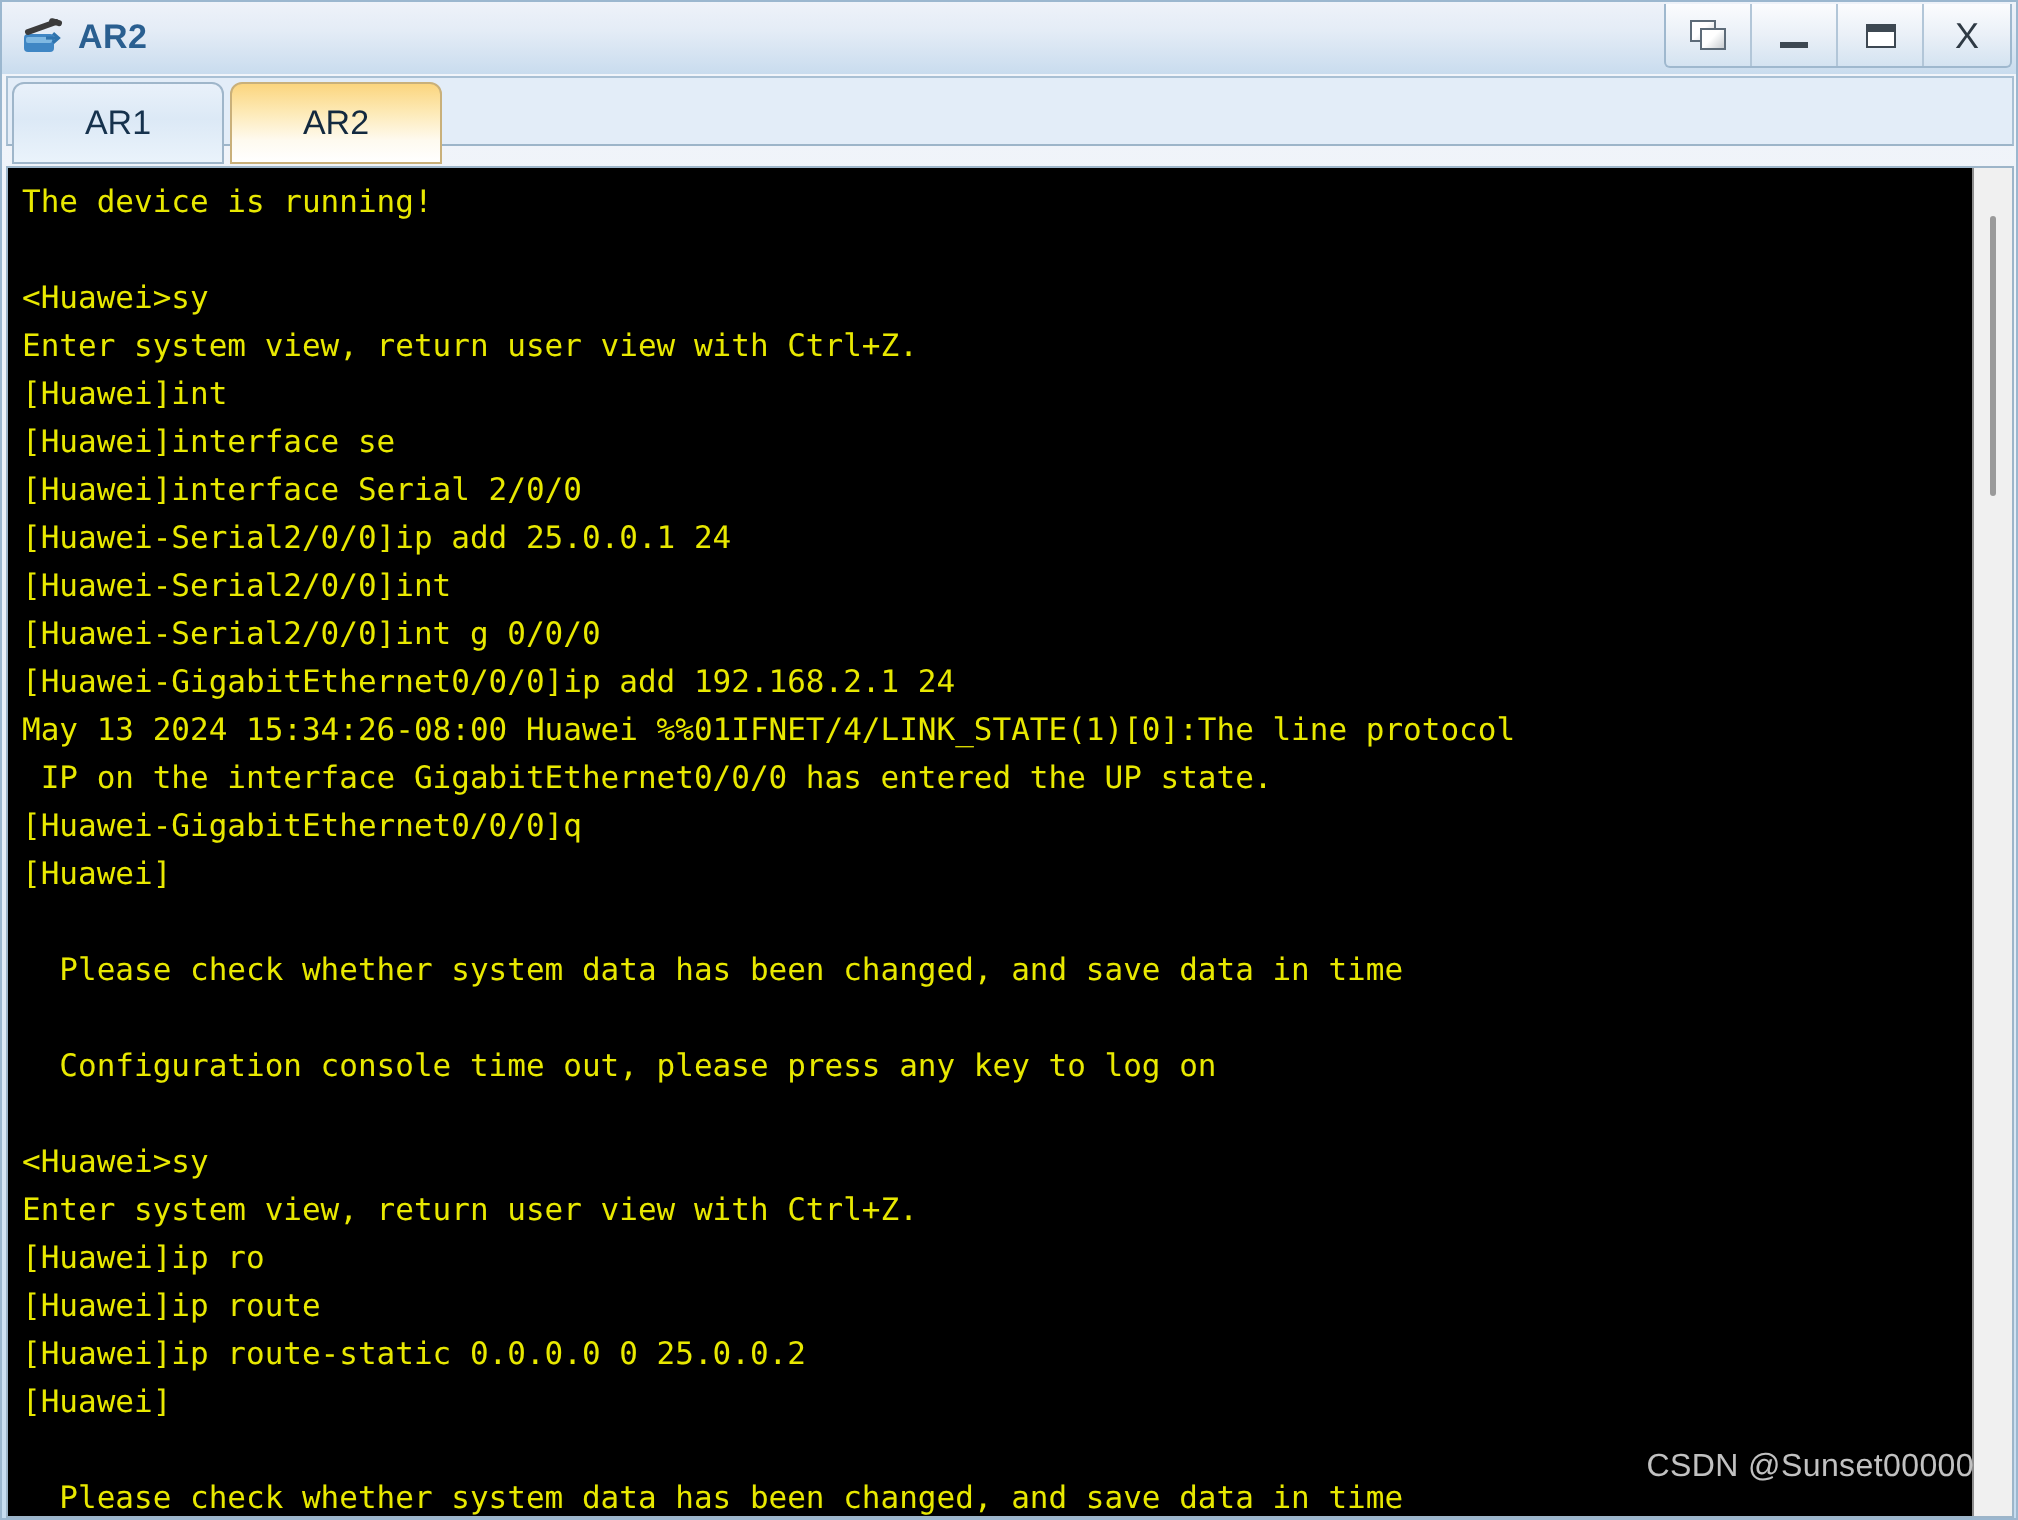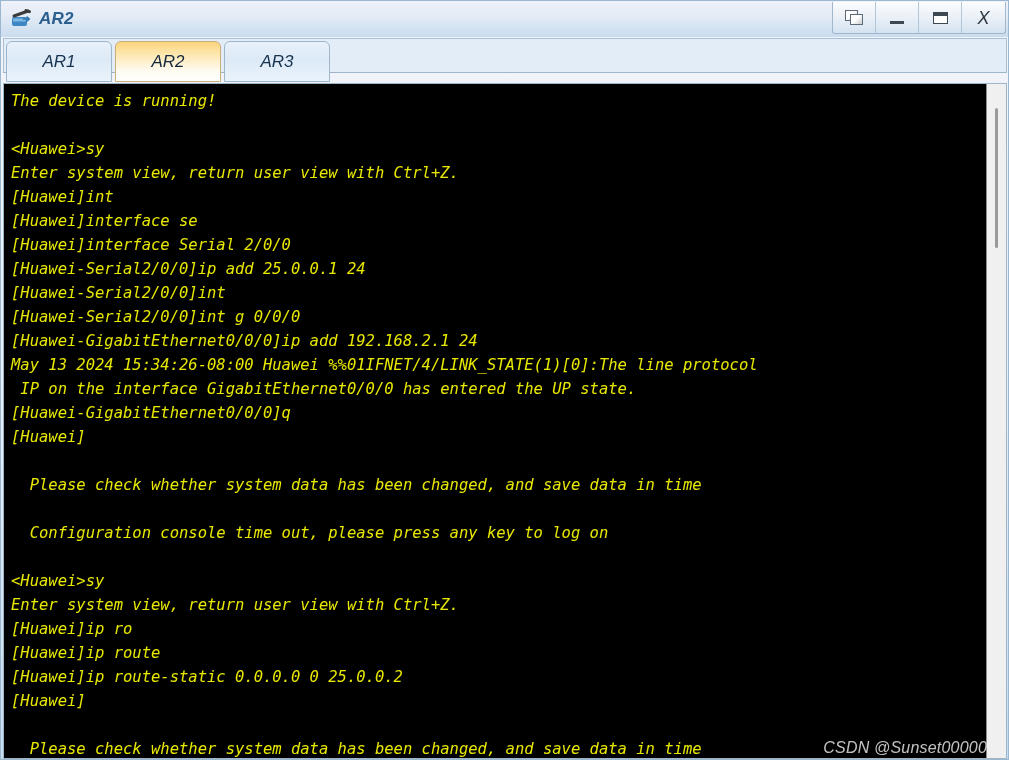--- a/index.html
+++ b/index.html
@@ -15,21 +15,20 @@
   }
 
   #app-window {
     position: relative;
     width: 1009px;
     height: 760px;
     box-sizing: border-box;
     background: linear-gradient(to bottom, #f2f5fa 0%, #e6eef7 55%, #c6dcef 100%);
     border: 1px solid #9bb7cf;
     overflow: hidden;
-    font-style: italic;
   }
 
   
   #title-bar {
     position: absolute;
     left: 0; top: 0;
     width: 1009px;
     height: 36px;
     background: linear-gradient(to bottom, #eef2f9 0%, #e4ecf6 40%, #c9dcee 100%);
     display: flex;
@@ -199,21 +198,21 @@
     width: 3px;
     height: 140px;
     background: #9a9a9a;
     border-radius: 2px;
   }
 
   
   #watermark {
     position: absolute;
     right: 21px;
-    bottom: 2px;
+    bottom: 16px;
     font-family: "Liberation Sans", sans-serif;
     font-size: 16px;
     color: rgba(235,235,235,0.82);
     letter-spacing: 0.2px;
     pointer-events: none;
     white-space: nowrap;
   }
 </style>
 </head>
 <body>
@@ -251,23 +250,20 @@
     </div>
   </div>
 
   <div id="tab-bar">
       <div class="tab">
         <span>AR1</span>
       </div>
       <div class="tab active">
         <span>AR2</span>
       </div>
-      <div class="tab">
-        <span>AR3</span>
-      </div>
     </div>
 
   <div id="terminal-area">
     <div id="terminal-output"><div class="term-line">The device is running!</div><div class="term-line"></div><div class="term-line">&lt;Huawei&gt;sy</div><div class="term-line">Enter system view, return user view with Ctrl+Z.</div><div class="term-line">[Huawei]int</div><div class="term-line">[Huawei]interface se</div><div class="term-line">[Huawei]interface Serial 2/0/0</div><div class="term-line">[Huawei-Serial2/0/0]ip add 25.0.0.1 24</div><div class="term-line">[Huawei-Serial2/0/0]int</div><div class="term-line">[Huawei-Serial2/0/0]int g 0/0/0</div><div class="term-line">[Huawei-GigabitEthernet0/0/0]ip add 192.168.2.1 24</div><div class="term-line">May 13 2024 15:34:26-08:00 Huawei %%01IFNET/4/LINK_STATE(1)[0]:The line protocol</div><div class="term-line"> IP on the interface GigabitEthernet0/0/0 has entered the UP state.</div><div class="term-line">[Huawei-GigabitEthernet0/0/0]q</div><div class="term-line">[Huawei]</div><div class="term-line"></div><div class="term-line">  Please check whether system data has been changed, and save data in time</div><div class="term-line"></div><div class="term-line">  Configuration console time out, please press any key to log on</div><div class="term-line"></div><div class="term-line">&lt;Huawei&gt;sy</div><div class="term-line">Enter system view, return user view with Ctrl+Z.</div><div class="term-line">[Huawei]ip ro</div><div class="term-line">[Huawei]ip route</div><div class="term-line">[Huawei]ip route-static 0.0.0.0 0 25.0.0.2</div><div class="term-line">[Huawei]</div><div class="term-line"></div><div class="term-line">  Please check whether system data has been changed, and save data in time</div></div>
     <div id="terminal-scrollbar">
       <div id="scroll-thumb"></div>
     </div>
   </div>
 
   <div id="watermark">CSDN @Sunset00000</div>

